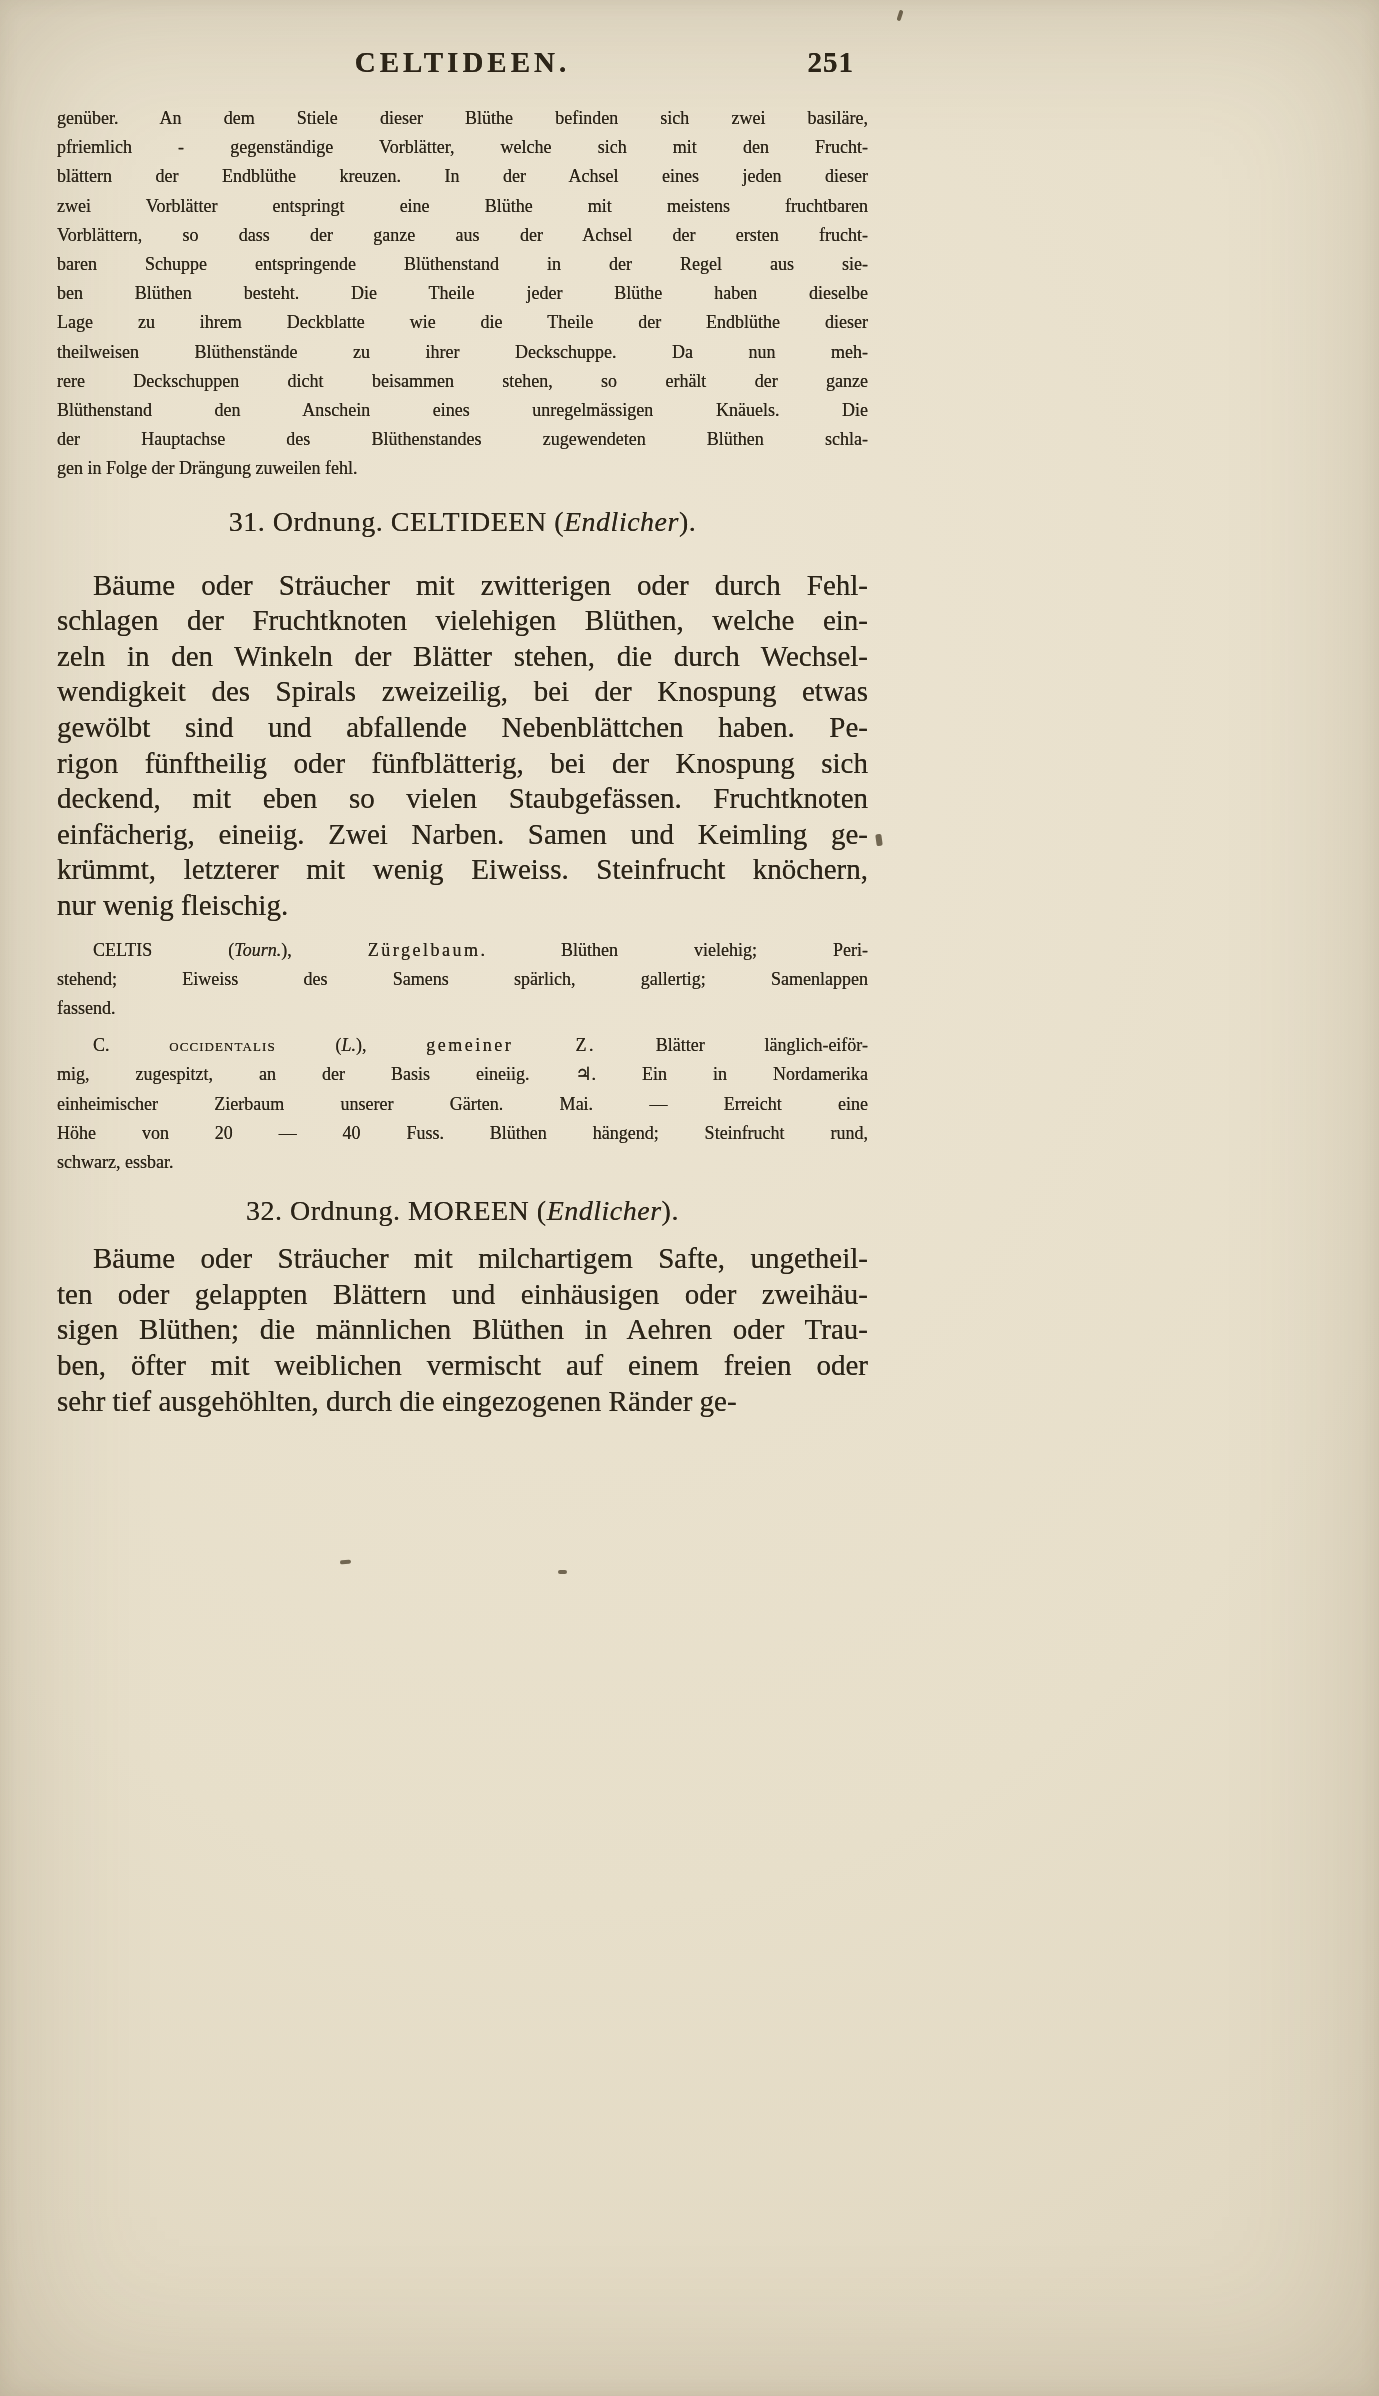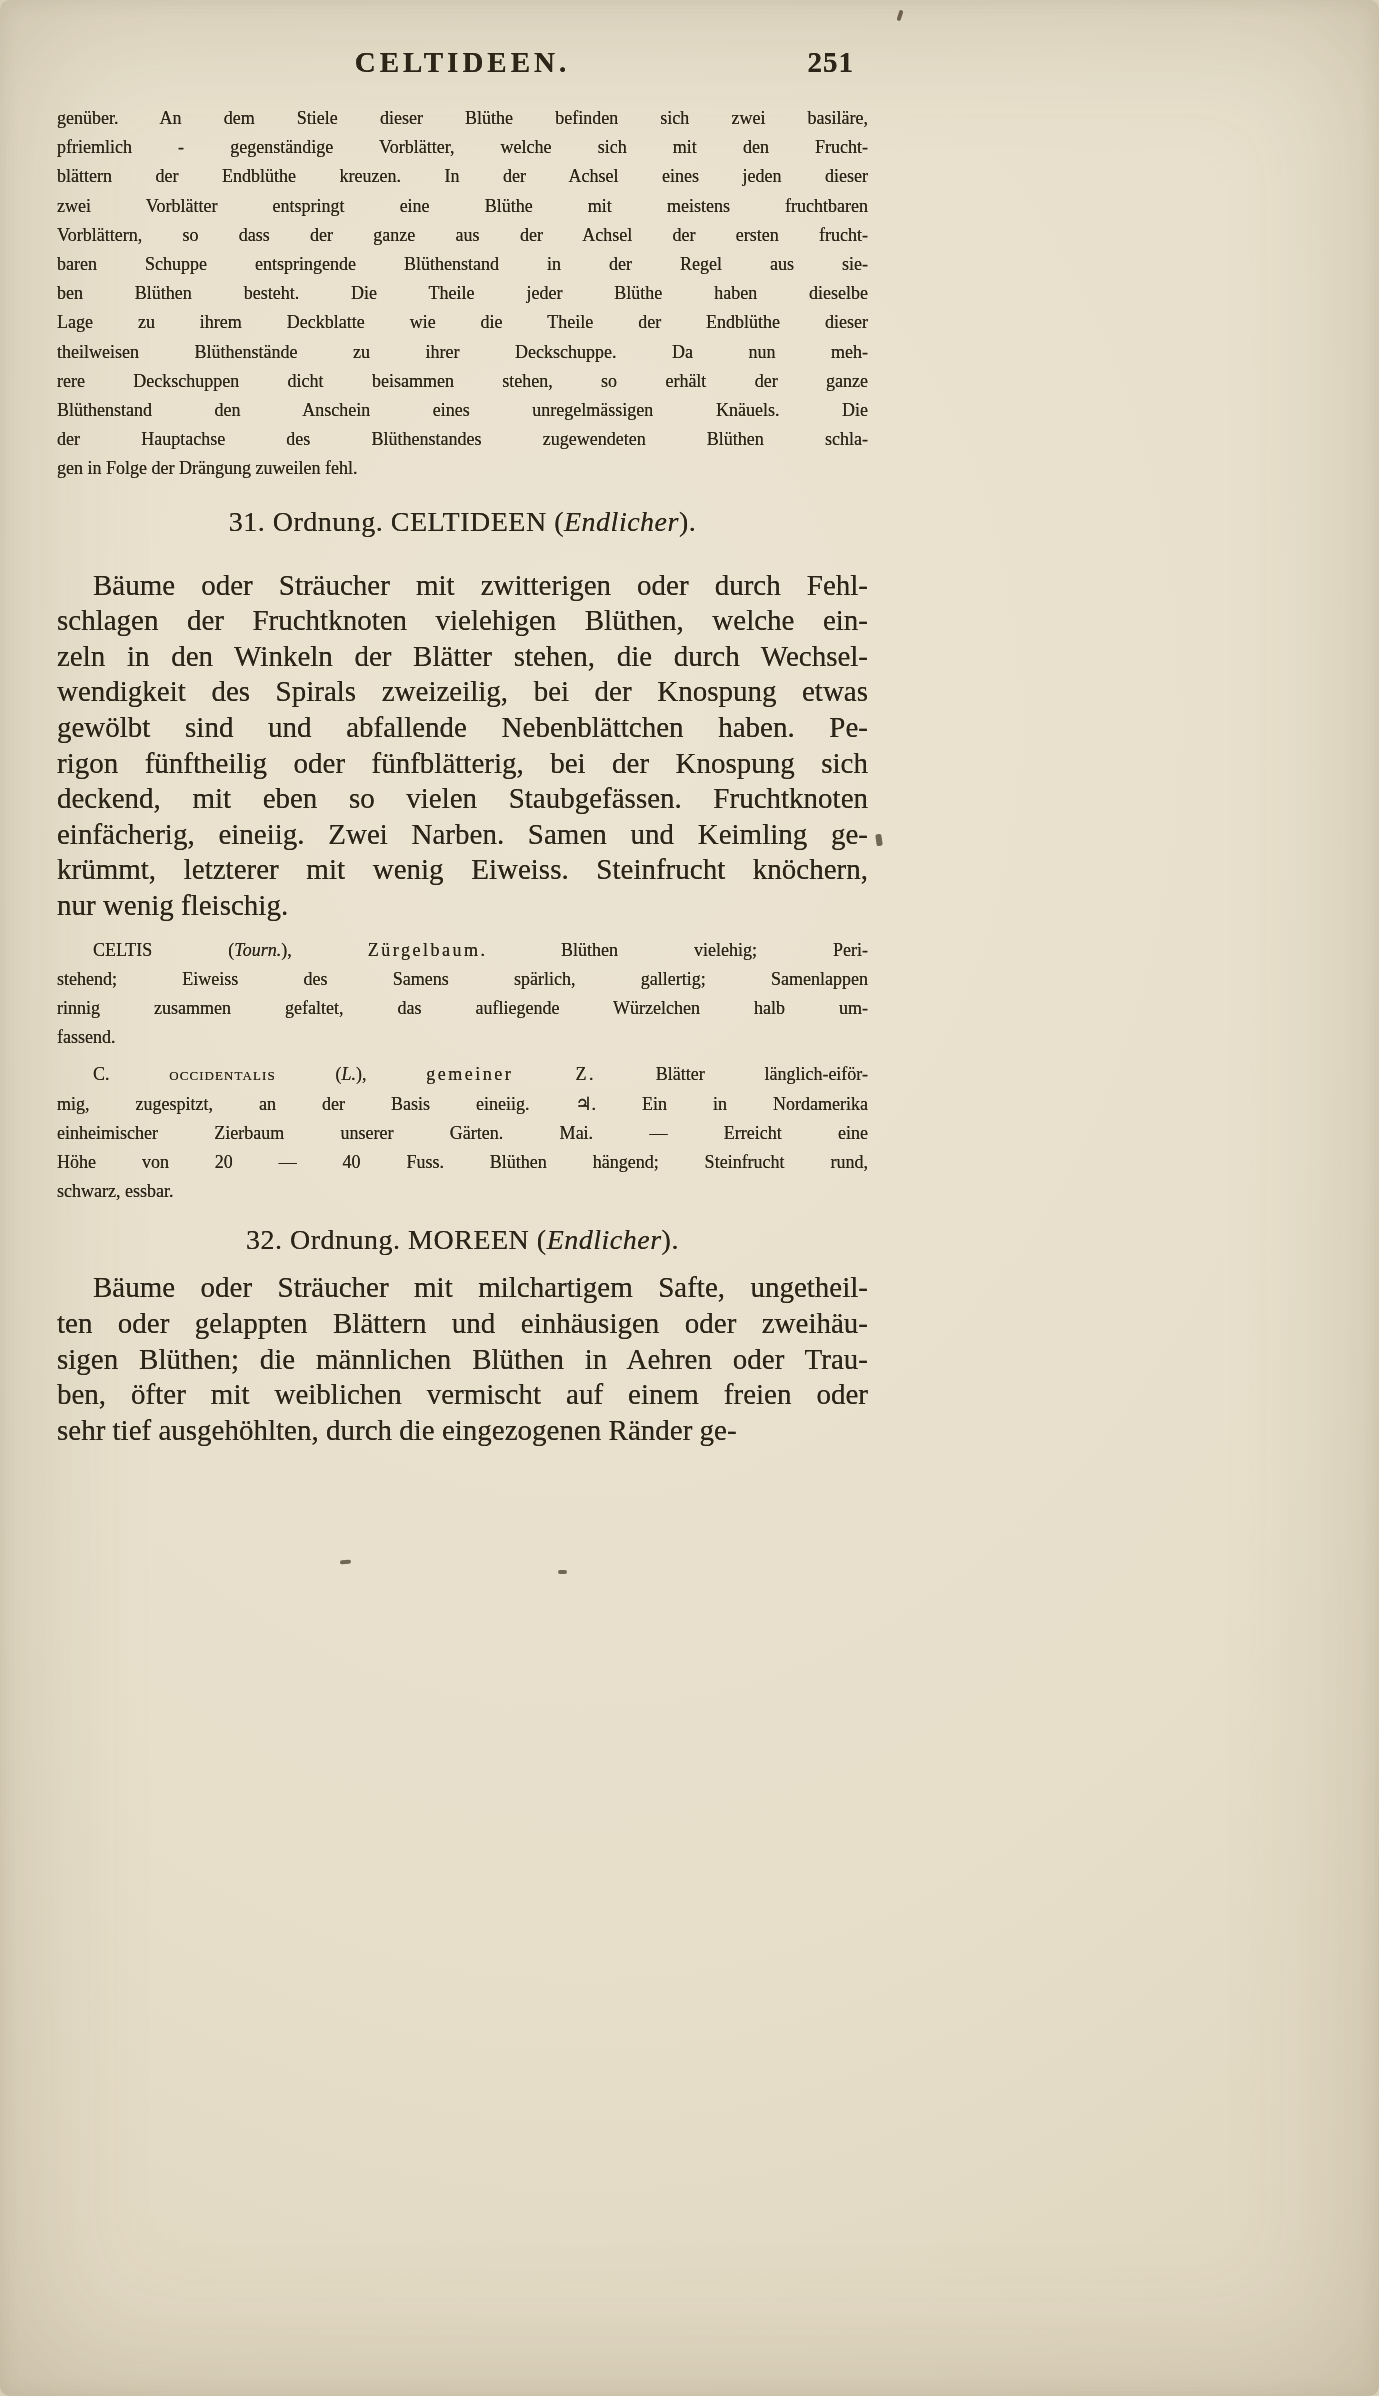--- a/index.html
+++ b/index.html
@@ -8,21 +8,20 @@
     background: #d8cfb8;
     font-family: "Liberation Serif", "DejaVu Serif", serif;
   }
   .page {
     position: relative;
     width: 1379px; height: 2396px;
     background: radial-gradient(ellipse 120% 90% at 42% 30%, #ece4d2 0%, #e7dfca 55%, #ddd3bc 100%);
     color: #2b2418;
     overflow: hidden;
     text-shadow: 0 0 0.5px rgba(43,36,24,0.85);
-    border-radius: 10px;
   }
   .page::after {
     content: '';
     position: absolute; inset: 0;
     pointer-events: none;
     box-shadow: inset 0 0 150px rgba(92,74,46,0.22), inset 0 0 20px rgba(92,74,46,0.10);
   }
   .header {
     position: absolute;
     top: 46px; left: 57px; width: 811px; height: 38px;
@@ -103,21 +102,20 @@
         <div class="line"><span>gewölbt sind und abfallende Nebenblättchen haben. Pe-</span></div>
         <div class="line"><span>rigon fünftheilig oder fünfblätterig, bei der Knospung sich</span></div>
         <div class="line"><span>deckend, mit eben so vielen Staubgefässen. Fruchtknoten</span></div>
         <div class="line"><span>einfächerig, eineiig. Zwei Narben. Samen und Keimling ge-</span></div>
         <div class="line"><span>krümmt, letzterer mit wenig Eiweiss. Steinfrucht knöchern,</span></div>
         <div class="line final"><span>nur wenig fleischig.</span></div>
       </div>
       <div class="para body indent">
         <div class="line"><span>CELTIS (</span><span class="it">Tourn.</span><span>), </span><span class="sp">Zürgelbaum</span><span>. Blüthen vielehig; Peri-</span></div>
         <div class="line"><span>stehend; Eiweiss des Samens spärlich, gallertig; Samenlappen</span></div>
-        <div class="line"><span>rinnig zusammen gefaltet, das aufliegende Würzelchen halb um-</span></div>
         <div class="line final"><span>fassend.</span></div>
       </div>
       <div class="para body indent">
         <div class="line"><span>C. </span><span class="sc">occidentalis</span><span> (</span><span class="it">L.</span><span>), </span><span class="sp">gemeiner Z.</span><span> Blätter länglich-eiför-</span></div>
         <div class="line"><span>mig, zugespitzt, an der Basis eineiig. ♃. Ein in Nordamerika</span></div>
         <div class="line"><span>einheimischer Zierbaum unserer Gärten. Mai. — Erreicht eine</span></div>
         <div class="line"><span>Höhe von 20 — 40 Fuss. Blüthen hängend; Steinfrucht rund,</span></div>
         <div class="line final"><span>schwarz, essbar.</span></div>
       </div>
       <div class="heading"><span>32. Ordnung. MOREEN (</span><span class="it">Endlicher</span><span>).</span></div>

